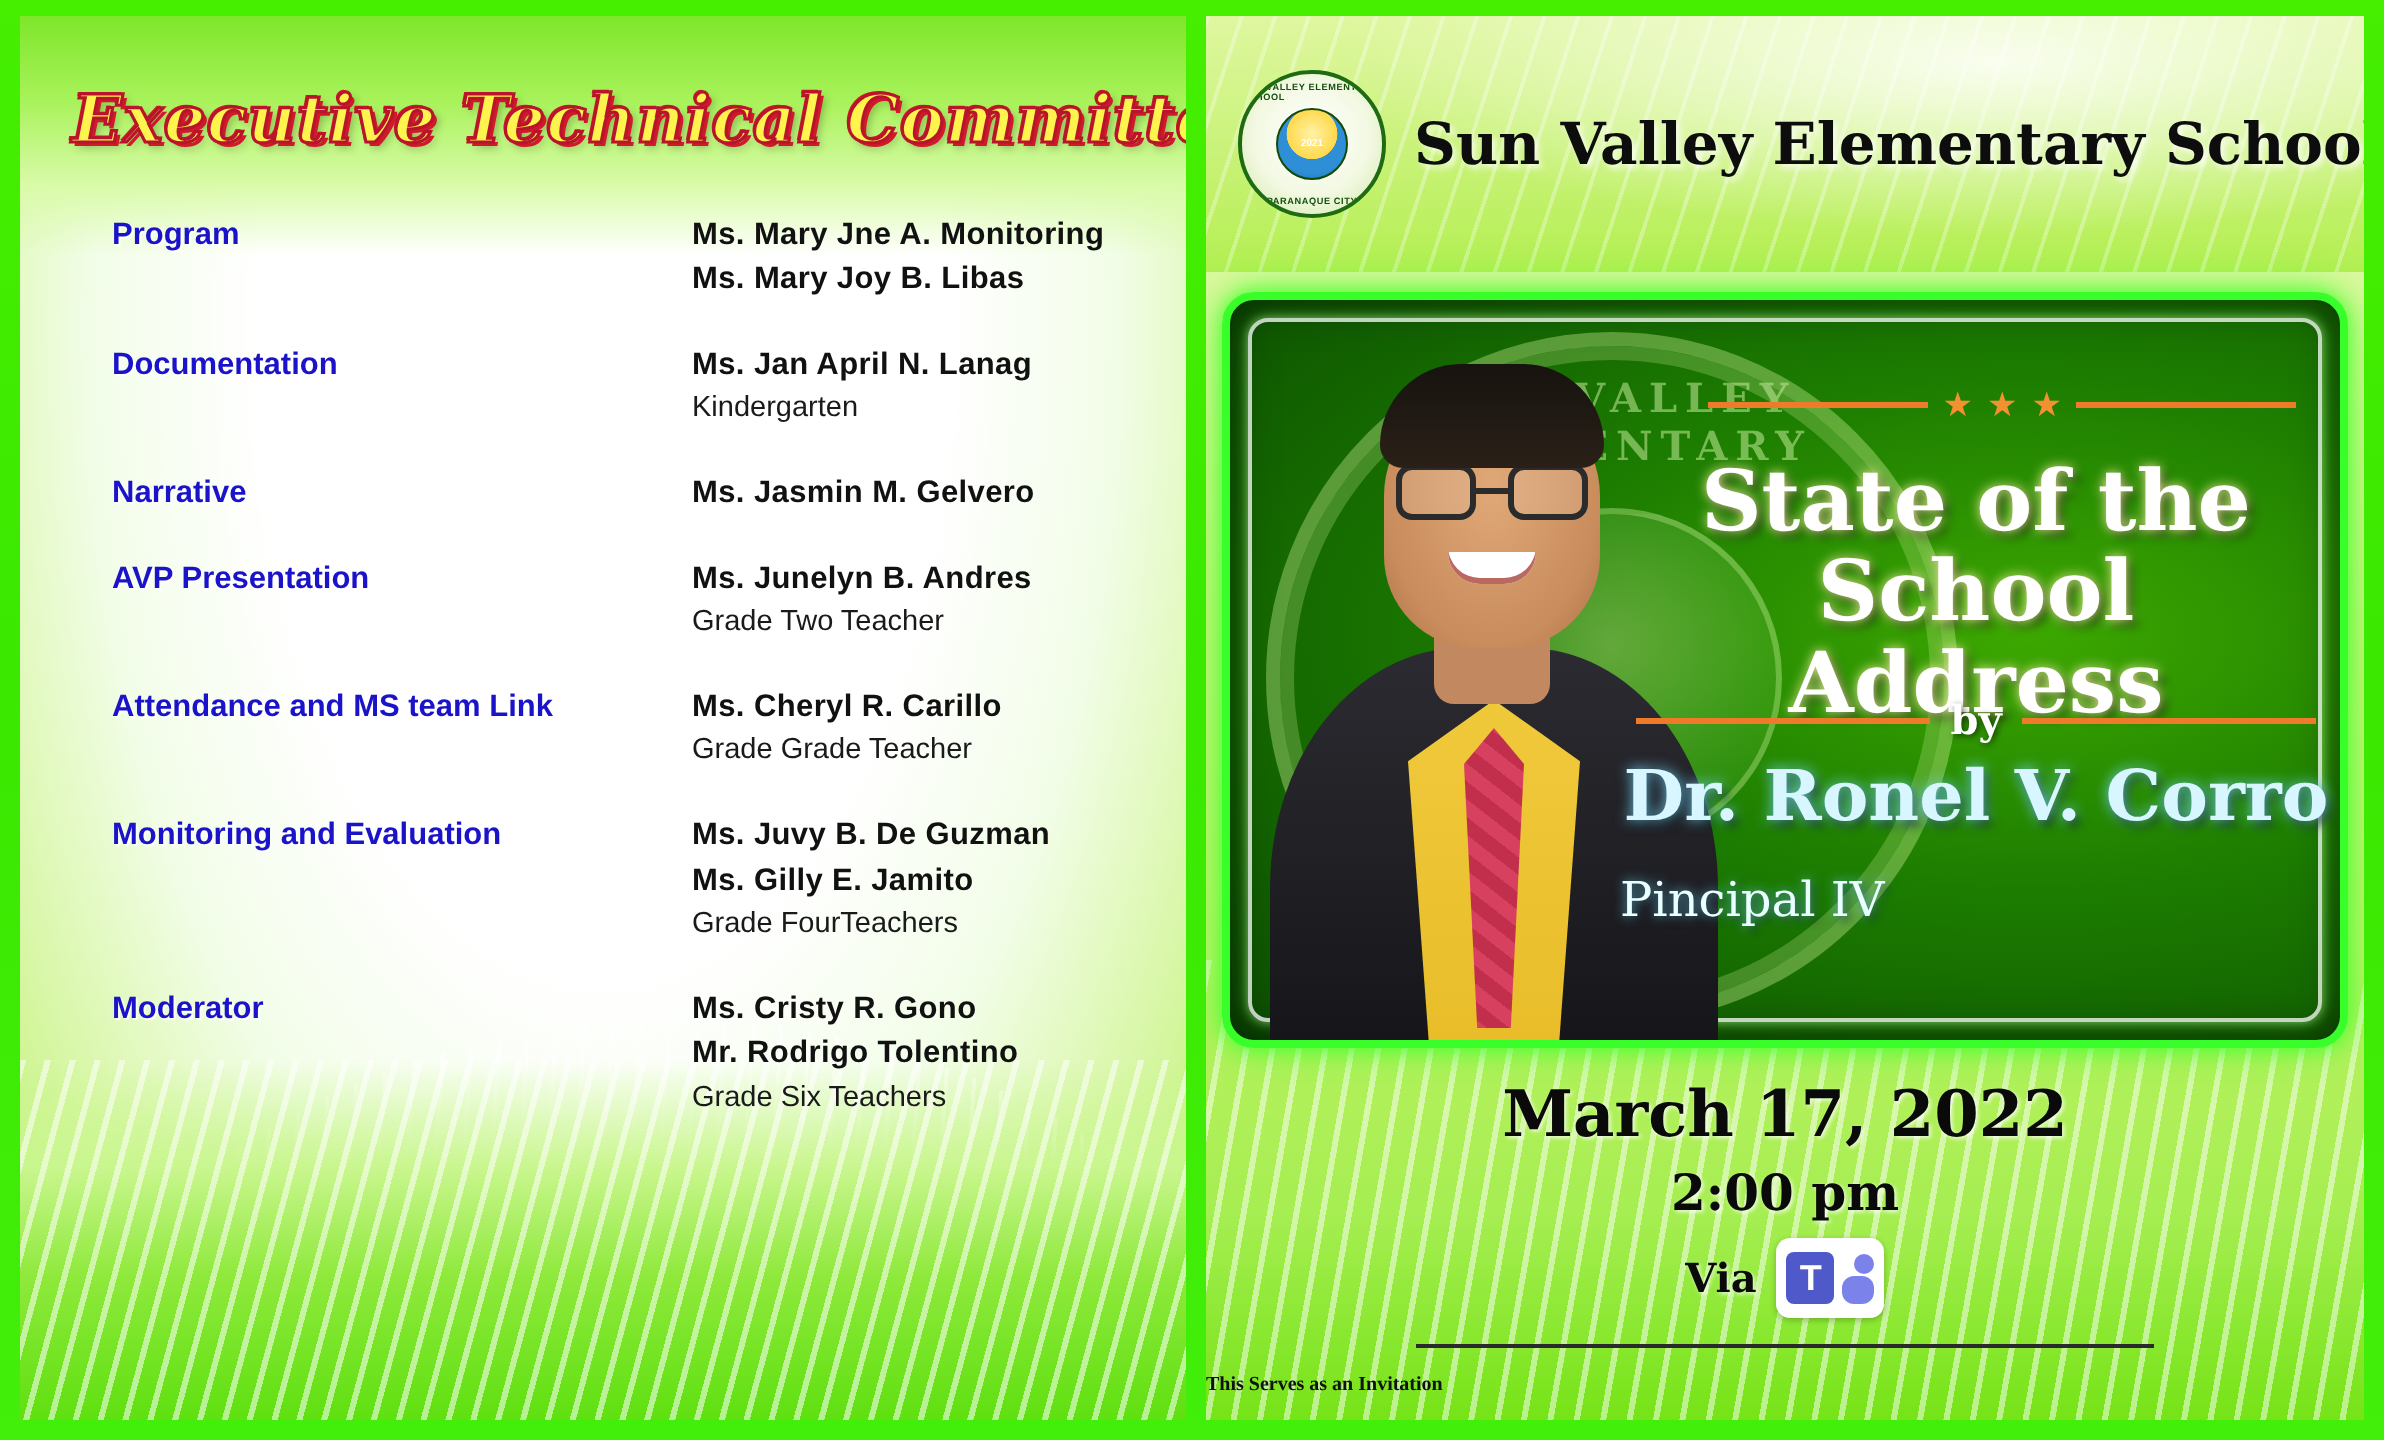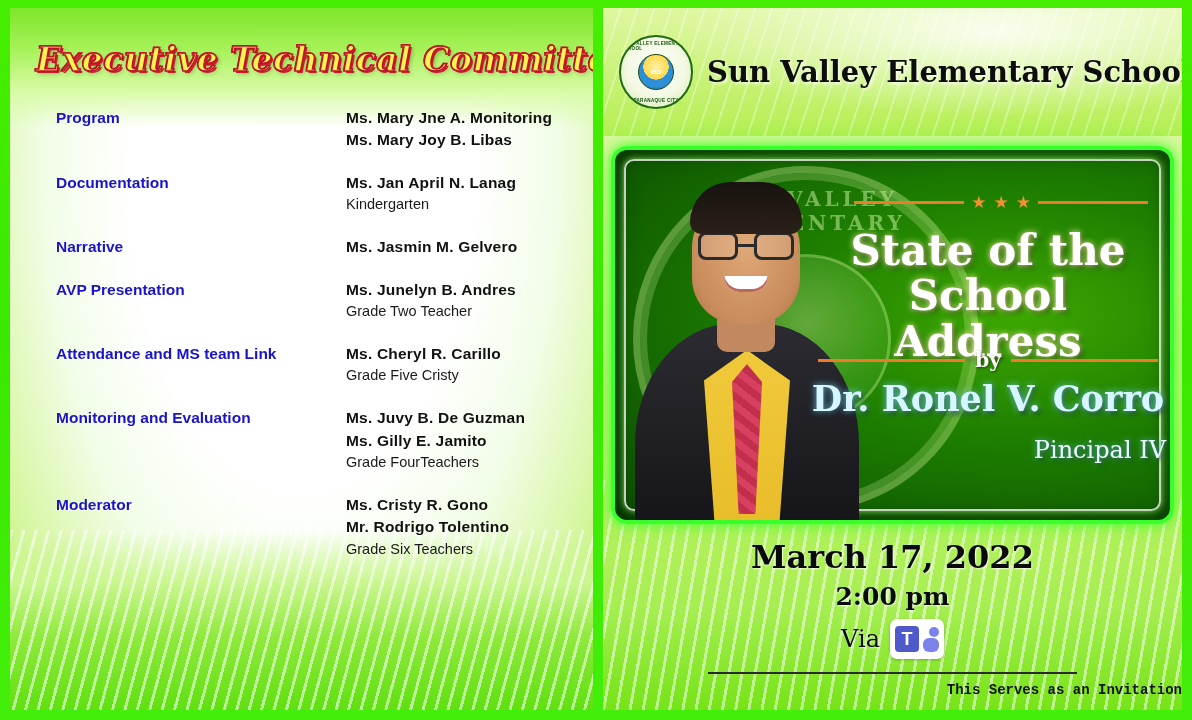--- a/index.html
+++ b/index.html
@@ -278,39 +278,39 @@
   .speaker {
     position:absolute; right: 4px; top: 228px; z-index:6;
     width: 356px; text-align:center;
     font-family:"DejaVu Serif", serif; font-weight:700; font-size: 35px;
     color:#d8f6ff;
     text-shadow: 0 0 7px rgba(120,220,255,.9), 2px 3px 5px rgba(0,0,0,.65);
     white-space: nowrap;
   }
   .speaker-title{
     position:absolute; right: 4px; top: 286px; z-index:6;
-    width: 356px; text-align:right;
+    width: 356px; text-align:left;
     font-family:"DejaVu Serif", serif; font-size: 24px; color:#eaffff;
     text-shadow: 0 0 6px rgba(120,220,255,.8), 2px 2px 4px rgba(0,0,0,.6);
   }
 
   
   .details {
     position: relative; z-index: 6;
     margin-top: 14px;
     text-align: center;
     font-family: "DejaVu Serif", serif;
     color: #0a0a0a;
   }
   .details .date { font-size: 32px; font-weight: 700; text-shadow: 1px 1px 2px rgba(255,255,255,.8); }
   .details .time { font-size: 25px; font-weight: 700; margin-top: 6px; text-shadow: 1px 1px 2px rgba(255,255,255,.8);}
   .via-row{
     margin-top: 8px; display:flex; align-items:center; justify-content:center; gap:10px;
   }
-  .via-row .via{ font-size: 24px; font-weight:400; text-shadow: 1px 1px 2px rgba(255,255,255,.8); }
+  .via-row .via{ font-size: 20px; font-weight:700; text-shadow: 1px 1px 2px rgba(255,255,255,.8); }
   .teams-icon{
     width: 54px; height: 40px; border-radius: 7px; background:#ffffff;
     display:flex; align-items:center; justify-content:center; gap:2px;
     box-shadow: 0 1px 3px rgba(0,0,0,.25);
   }
   .teams-icon .t-sq{
     width: 24px; height: 26px; background:#5059c9; border-radius:4px;
     color:#fff; font-size: 18px; font-weight:700; font-family:"Liberation Sans",sans-serif;
     display:flex; align-items:center; justify-content:center;
   }
@@ -322,23 +322,23 @@
   }
   .teams-icon .t-people i.h1{ width:10px;height:10px; right:0; top:1px; background:#7b83eb;}
   .teams-icon .t-people i.b1{ width:16px;height:14px; right:0; bottom:0; border-radius:6px; background:#7b83eb;}
 
   .invite-rule{
     position:absolute; left: 105px; right: 105px; bottom: 36px;
     height: 2px; background:#2a2a2a; z-index:6;
   }
   .invite {
     position: absolute; left: 0; right: 0; bottom: 12px; z-index: 6;
-    text-align: right;
-    font-size: 14px; font-weight: 700; color: #111;
-    font-family: Liberation Mono, monospace;
+    text-align: left;
+    font-size: 10px; font-weight: 700; color: #111;
+    font-family: Liberation Serif, serif;
   }
 </style>
 </head>
 <body>
 
 <div class="poster">
 
   <div class="left-panel">
     <div class="left-swirl"></div>
     <div class="left-inner">
@@ -374,21 +374,21 @@
           <div class="role-names">
             <div class="nm">Ms. Junelyn B. Andres</div>
             <div class="sub">Grade Two Teacher</div>
           </div>
         </div>
 
         <div class="role-row">
           <div class="role-label">Attendance and MS team Link</div>
           <div class="role-names">
             <div class="nm">Ms. Cheryl R. Carillo</div>
-            <div class="sub">Grade Five Cristy</div>
+            <div class="sub">Grade Grade Teacher</div>
           </div>
         </div>
 
         <div class="role-row">
           <div class="role-label">Monitoring and Evaluation</div>
           <div class="role-names">
             <div class="nm">Ms. Juvy B. De Guzman</div>
             <div class="nm">Ms. Gilly E. Jamito</div>
             <div class="sub">Grade FourTeachers</div>
           </div>

